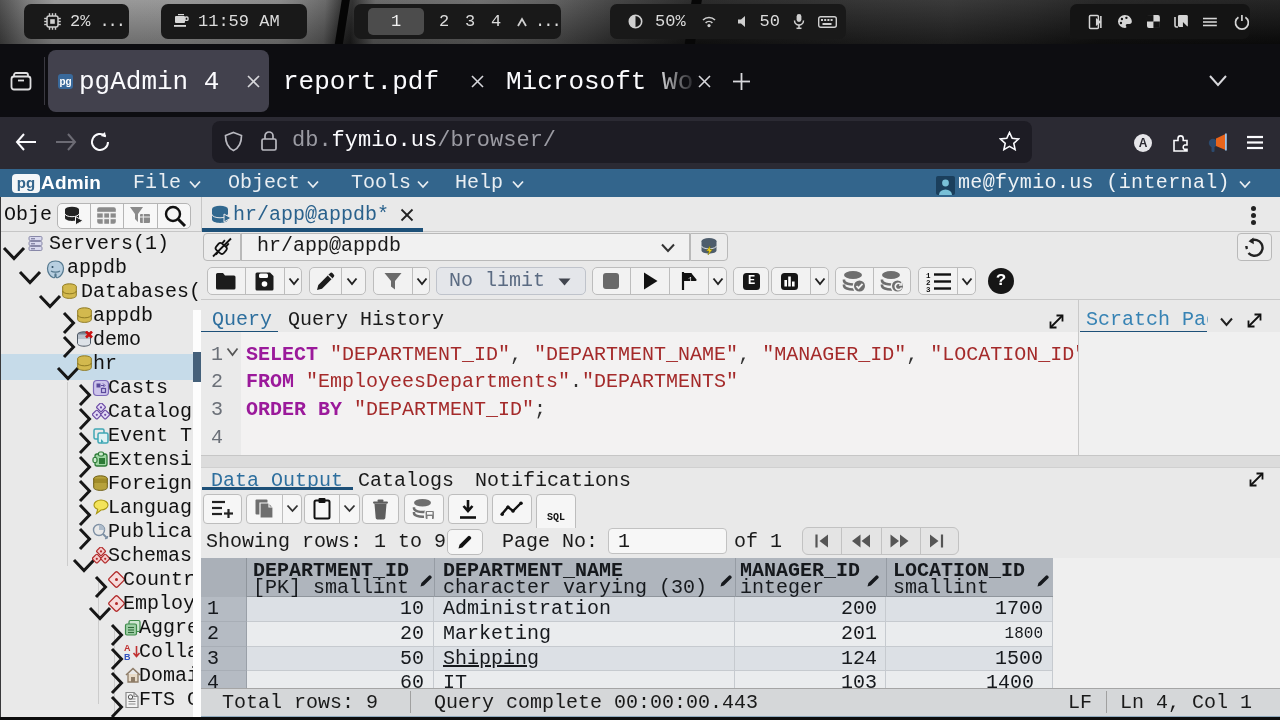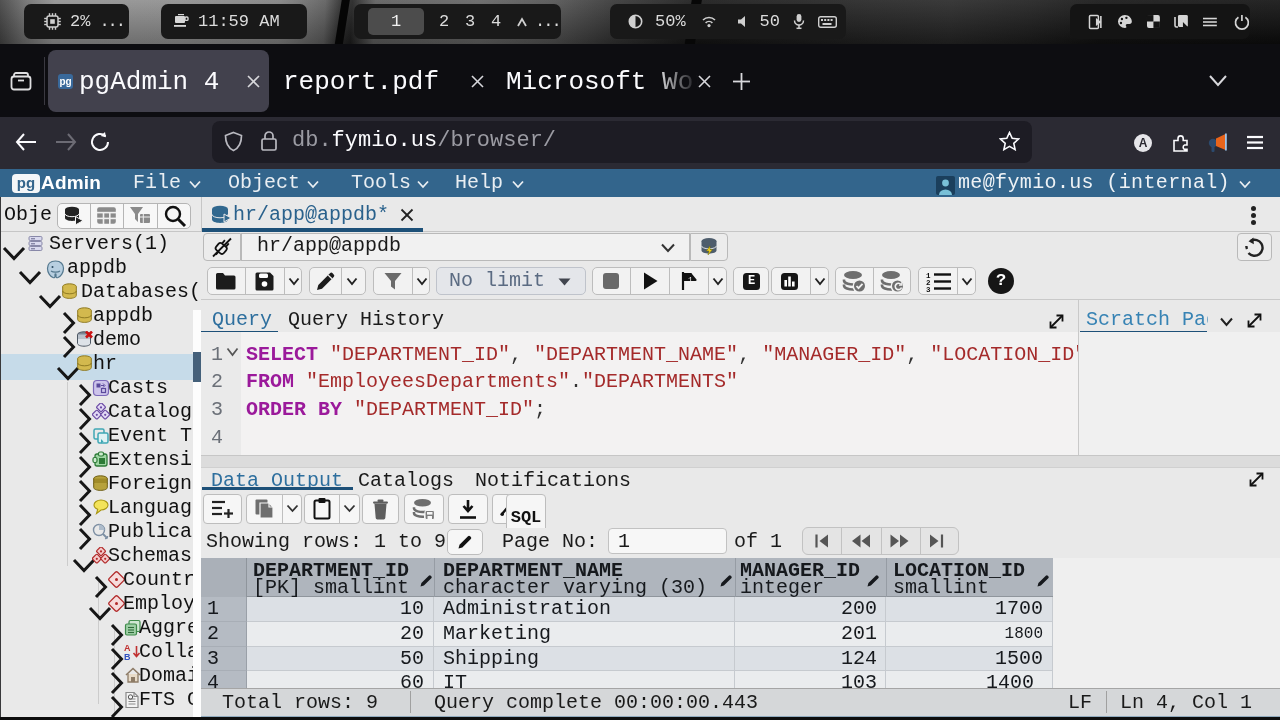--- a/index.html
+++ b/index.html
@@ -889,21 +889,21 @@
     </div>
 <div class="btn" style="left:492px;top:494px;width:40px;height:30px;">
       <svg width="24" height="16" viewBox="0 0 24 16">
         <path d="M2 13 L8 6 L13 10 L21 2" fill="none" stroke="#111" stroke-width="2.4"></path>
         <circle cx="2.2" cy="13.2" r="1.8" fill="#111"></circle>
         <circle cx="8" cy="6.2" r="1.8" fill="#111"></circle>
         <circle cx="13" cy="10" r="1.8" fill="#111"></circle>
         <circle cx="21" cy="2.2" r="1.8" fill="#111"></circle>
       </svg>
     </div>
-<div class="btn" style="left:506px;top:494px;width:40px;height:46px;font-size:17px;font-weight:bold;color:#111;letter-spacing:0px;">SQL</div>
+<div class="btn" style="left:536px;top:494px;width:40px;height:46px;font-size:10px;font-weight:bold;color:#111;letter-spacing:0px;">SQL</div>
 
 <div class="abs" style="left:201px;top:528px;width:1079px;height:30px;background:#e9e9e9;"></div>
 <div class="abs" style="left:206px;top:530px;font-size:20px;color:#1a1a1a;">Showing rows: 1 to 9</div>
 <div class="btn" style="left:447px;top:529px;width:36px;height:26px;border-radius:5px;">
       <svg width="16" height="16" viewBox="0 0 16 16">
         <path d="M1.5 14.5 l1 -3.8 L11 2.2 a1.5 1.5 0 0 1 2.1 0 l0.7 0.7 a1.5 1.5 0 0 1 0 2.1 L5.3 13.5 Z" fill="#111"></path>
       </svg>
     </div>
 <div class="abs" style="left:502px;top:530px;font-size:20px;color:#1a1a1a;">Page No:</div>
 <div class="abs" style="left:608px;top:528px;width:119px;height:26px;background:#f7f7f7;border:1px solid #c2c2c2;border-radius:4px;"></div>
@@ -967,21 +967,21 @@
         <div class="abs" style="left:685px;top:39px;width:167px;height:24.8px;border-right:1px solid #c6cacf;font-size:20px;color:#16191d;text-align:right;padding-right:9px;line-height:24px;">1700</div>
         <div class="abs" style="left:0;top:63.8px;width:852px;height:24.8px;background:#eaecee;border-bottom:1px solid #c6cacf;"></div>
         <div class="abs" style="left:0;top:63.8px;width:46px;height:24.8px;background:#b5bbc3;border-right:1px solid #9aa0a8;border-bottom:1px solid #a8aeb6;font-size:20px;color:#16191d;padding-left:6px;line-height:24px;">2</div>
         <div class="abs" style="left:46px;top:63.8px;width:187px;height:24.8px;border-right:1px solid #c6cacf;font-size:20px;color:#16191d;text-align:right;padding-right:9px;line-height:24px;">20</div>
         <div class="abs" style="left:233px;top:63.8px;width:301px;height:24.8px;border-right:1px solid #c6cacf;font-size:20px;color:#16191d;padding-left:9px;line-height:24px;">Marketing</div>
         <div class="abs" style="left:534px;top:63.8px;width:151px;height:24.8px;border-right:1px solid #c6cacf;font-size:20px;color:#16191d;text-align:right;padding-right:8px;line-height:24px;">201</div>
         <div class="abs" style="left:685px;top:63.8px;width:167px;height:24.8px;border-right:1px solid #c6cacf;font-size:16px;color:#16191d;text-align:right;padding-right:9px;line-height:24px;">1800</div>
         <div class="abs" style="left:0;top:88.6px;width:852px;height:24.8px;background:#dce0e5;border-bottom:1px solid #c6cacf;"></div>
         <div class="abs" style="left:0;top:88.6px;width:46px;height:24.8px;background:#b5bbc3;border-right:1px solid #9aa0a8;border-bottom:1px solid #a8aeb6;font-size:20px;color:#16191d;padding-left:6px;line-height:24px;">3</div>
         <div class="abs" style="left:46px;top:88.6px;width:187px;height:24.8px;border-right:1px solid #c6cacf;font-size:20px;color:#16191d;text-align:right;padding-right:9px;line-height:24px;">50</div>
-        <div class="abs" style="left:233px;top:88.6px;width:301px;height:33px;border-right:1px solid #c6cacf;font-size:20px;color:#16191d;padding-left:9px;line-height:24px;">Shipping</div>
+        <div class="abs" style="left:233px;top:88.6px;width:301px;height:33px;border-right:1px solid #c6cacf;font-size:20px;color:#16191d;padding-left:9px;line-height:24px;text-decoration:underline;">Shipping</div>
         <div class="abs" style="left:534px;top:88.6px;width:151px;height:24.8px;border-right:1px solid #c6cacf;font-size:20px;color:#16191d;text-align:right;padding-right:8px;line-height:24px;">124</div>
         <div class="abs" style="left:685px;top:88.6px;width:167px;height:24.8px;border-right:1px solid #c6cacf;font-size:20px;color:#16191d;text-align:right;padding-right:9px;line-height:24px;">1500</div>
         <div class="abs" style="left:0;top:113.4px;width:852px;height:24.8px;background:#eaecee;border-bottom:1px solid #c6cacf;"></div>
         <div class="abs" style="left:0;top:113.4px;width:46px;height:24.8px;background:#b5bbc3;border-right:1px solid #9aa0a8;border-bottom:1px solid #a8aeb6;font-size:20px;color:#16191d;padding-left:6px;line-height:24px;">4</div>
         <div class="abs" style="left:46px;top:113.4px;width:187px;height:24.8px;border-right:1px solid #c6cacf;font-size:20px;color:#16191d;text-align:right;padding-right:9px;line-height:24px;">60</div>
         <div class="abs" style="left:233px;top:113.4px;width:301px;height:24.8px;border-right:1px solid #c6cacf;font-size:20px;color:#16191d;padding-left:9px;line-height:24px;">IT</div>
         <div class="abs" style="left:534px;top:113.4px;width:151px;height:24.8px;border-right:1px solid #c6cacf;font-size:20px;color:#16191d;text-align:right;padding-right:8px;line-height:24px;">103</div>
         <div class="abs" style="left:685px;top:113.4px;width:167px;height:24.8px;border-right:1px solid #c6cacf;font-size:20px;color:#16191d;text-align:right;padding-right:18px;line-height:24px;">1400</div>
       </div>
 </div>

